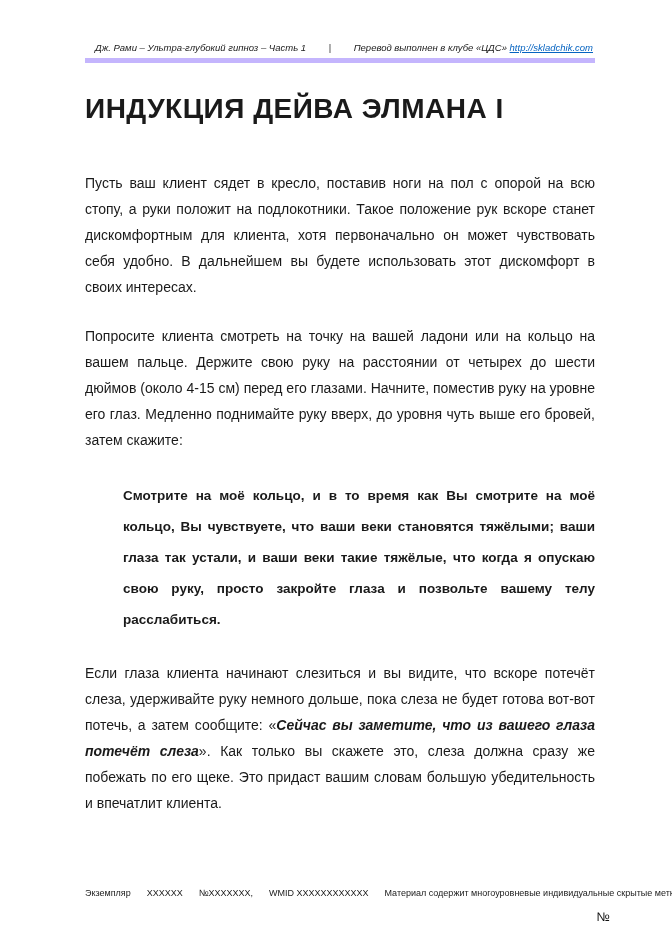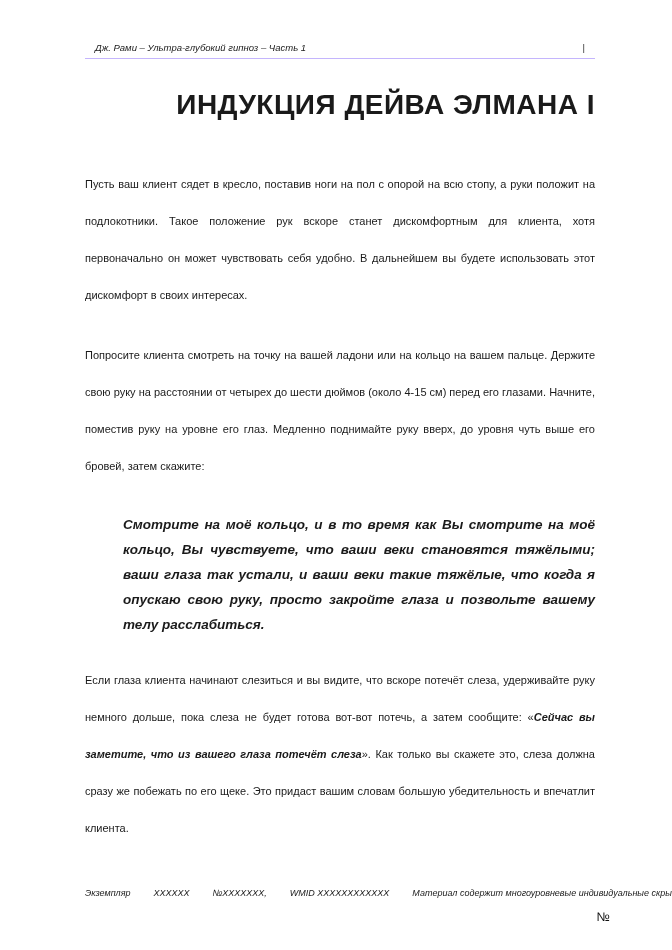--- a/index.html
+++ b/index.html
@@ -20,67 +20,65 @@
     top: 0;
   }
   
   .header {
     display: flex;
     align-items: baseline;
     justify-content: space-between;
     font-style: italic;
     font-size: 9.5px;
     padding: 42px 2px 5px 10px;
-    border-bottom: 1px solid #c4b5fd;
+    border-bottom: 5px solid #c4b5fd;
     white-space: nowrap;
   }
   .header a {
     color: #0563c1;
     text-decoration: underline;
     font-style: italic;
   }
   .header .sep { margin: 0 8px; font-style: normal; color: #333; }
   
   .doc-title {
-    text-align: right;
+    text-align: left;
     font-weight: bold;
     font-size: 28px;
     letter-spacing: 0.5px;
     margin: 30px 0 0 0;
   }
   
   .body-text { margin-top: 45px; }
   .para {
-    font-size: 11px;
-    line-height: 37px;
+    font-size: 14px;
+    line-height: 26px;
     text-align: justify;
     margin: 0 0 23px 0;
   }
   .para:last-child { margin-bottom: 12px; }
   .quote-block {
     font-size: 13.5px;
-    line-height: 25px;
+    line-height: 31px;
     text-align: justify;
     font-weight: bold;
-    font-style: italic;
     margin: 27px 0 25px 38px;
   }
   .inline-quote {
     font-weight: bold;
     font-style: italic;
   }
   
   .footer-line {
     position: absolute;
     left: 85px;
     width: 510px;
     bottom: 52px;
     display: flex;
-    gap: 23px;
-    font-style: italic;
+    gap: 16px;
     font-size: 9px;
     white-space: nowrap;
     color: #1a1a1a;
   }
   .footer-number {
     position: absolute;
     right: 62px;
     bottom: 26px;
     font-size: 12.5px;
     color: #111;
@@ -88,20 +86,24 @@
 </style>
 </head>
 <body>
 
 <div class="page">
   <div class="content">
 
     <div class="header">
       <span>Дж. Рами – Ультра-глубокий гипноз – Часть 1</span>
       <span class="sep">|</span>
+      <span>
+        <span>Перевод выполнен в клубе «ЦДС»</span>
+        <a href="#">http://skladchik.com</a>
+      </span>
     </div>
 
     <h1 class="doc-title">ИНДУКЦИЯ ДЕЙВА ЭЛМАНА I</h1>
 
     <div class="body-text">
       <p class="para">Пусть ваш клиент сядет в кресло, поставив ноги на пол с опорой на всю стопу, а руки положит на подлокотники. Такое положение рук вскоре станет дискомфортным для клиента, хотя первоначально он может чувствовать себя удобно. В дальнейшем вы будете использовать этот дискомфорт в своих интересах.</p>
 
       <p class="para">Попросите клиента смотреть на точку на вашей ладони или на кольцо на вашем пальце. Держите свою руку на расстоянии от четырех до шести дюймов (около 4-15 см) перед его глазами. Начните, поместив руку на уровне его глаз. Медленно поднимайте руку вверх, до уровня чуть выше его бровей, затем скажите:</p>
 
       <p class="quote-block">Смотрите на моё кольцо, и в то время как Вы смотрите на моё кольцо, Вы чувствуете, что ваши веки становятся тяжёлыми; ваши глаза так устали, и ваши веки такие тяжёлые, что когда я опускаю свою руку, просто закройте глаза и позвольте вашему телу расслабиться.</p>

